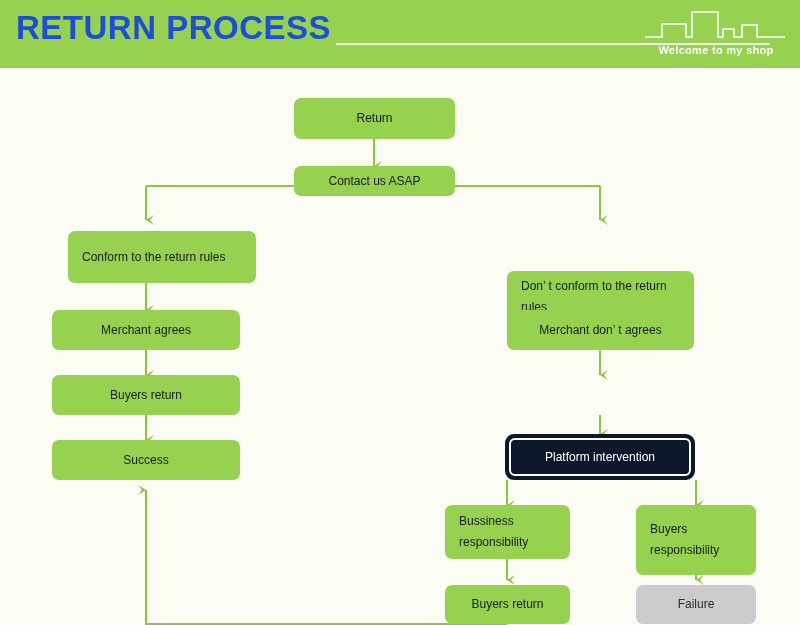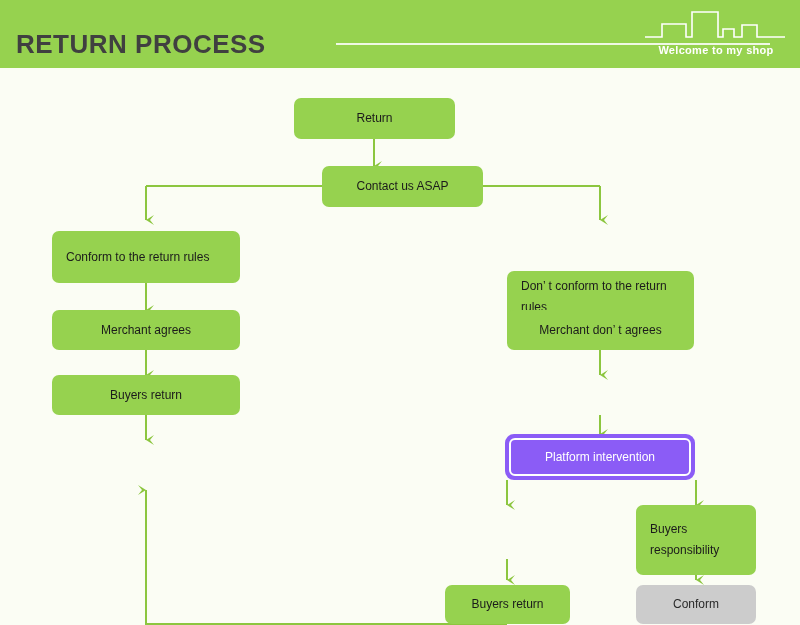--- a/index.html
+++ b/index.html
@@ -18,25 +18,25 @@
   
   .header {
     position: absolute;
     left: 0; top: 0;
     width: 800px; height: 68px;
     background: #96d24f;
     overflow: hidden;
   }
   .header-title {
     position: absolute;
-    left: 16px; top: 22px;
-    font-size: 26px;
+    left: 16px; top: 6px;
+    font-size: 33px;
     font-weight: bold;
     letter-spacing: 0.5px;
-    color: #404040;
+    color: #1d4ed8;
     line-height: 44px;
     white-space: nowrap;
   }
   .header-rule {
     position: absolute;
     left: 336px; top: 43px;
     width: 434px; height: 2px;
     background: #ffffff;
     opacity: 0.85;
   }
@@ -79,21 +79,21 @@
     line-height: 21px;
     display: flex;
     align-items: center;
     padding: 0 14px;
     z-index: 3;
   }
   .node.center { justify-content: center; text-align: center; }
   .node.left   { justify-content: flex-start; text-align: left; }
 
   .node.blue {
-    background: #8b5cf6;
+    background: #0f172a;
     color: #ffffff;
     border-radius: 9px;
     padding: 4px;
     justify-content: flex-start;
   }
   .node.blue .inner {
     width: 100%;
     height: 100%;
     box-sizing: border-box;
     border: 2px solid #ffffff;
@@ -162,57 +162,63 @@
       <line x1="696" y1="491" x2="696" y2="512" marker-end="url(#ah-down)"></line>
 
       <path d="M507 556 L507 517 M507 556 L146 556 L146 422" marker-end="url(#ah-up)"></path>
     </g>
   </svg>
 
   <div class="node center" style="left:294px; top:30px; width:161px; height:41px;">
     <span>Return</span>
   </div>
 
-  <div class="node center" style="left:294px; top:98px; width:161px; height:41px;margin-left:28px;">
+  <div class="node center" style="left:294px; top:98px; width:161px; height:30px;">
     <span>Contact us ASAP</span>
   </div>
 
-  <div class="node left" style="left:52px; top:163px; width:188px; height:52px;">
+  <div class="node left" style="left:68px; top:163px; width:188px; height:52px;">
     <span>Conform to the return rules</span>
   </div>
 
   <div class="node center" style="left:52px; top:242px; width:188px; height:40px;">
     <span>Merchant agrees</span>
   </div>
 
   <div class="node center" style="left:52px; top:307px; width:188px; height:40px;">
     <span>Buyers return</span>
   </div>
 
+  <div class="node center" style="left:52px; top:372px; width:188px; height:40px;">
+    <span>Success</span>
+  </div>
 
   <div class="node left" style="left:507px; top:163px; width:187px; height:52px;margin-top:40px;">
     <span>Don’ t conform to the return rules</span>
   </div>
 
   <div class="node center" style="left:507px; top:242px; width:187px; height:40px;">
     <span>Merchant don’ t agrees</span>
   </div>
 
   <div class="node blue" style="left:505px; top:366px; width:190px; height:46px;">
     <span class="inner">
       <span>Platform intervention</span>
     </span>
   </div>
 
+  <div class="node left" style="left:445px; top:437px; width:125px; height:54px;">
+    <span>Bussiness responsibility</span>
+  </div>
 
   <div class="node center" style="left:445px; top:517px; width:125px; height:39px;">
     <span>Buyers return</span>
   </div>
 
   <div class="node left" style="left:636px; top:437px; width:120px; height:70px;">
     <span>Buyers responsibility</span>
   </div>
 
   <div class="node grey" style="left:636px; top:517px; width:120px; height:39px;">
-    <span>Conform</span>
+    <span>Failure</span>
   </div>
 
 </div>
 
 </body></html>

